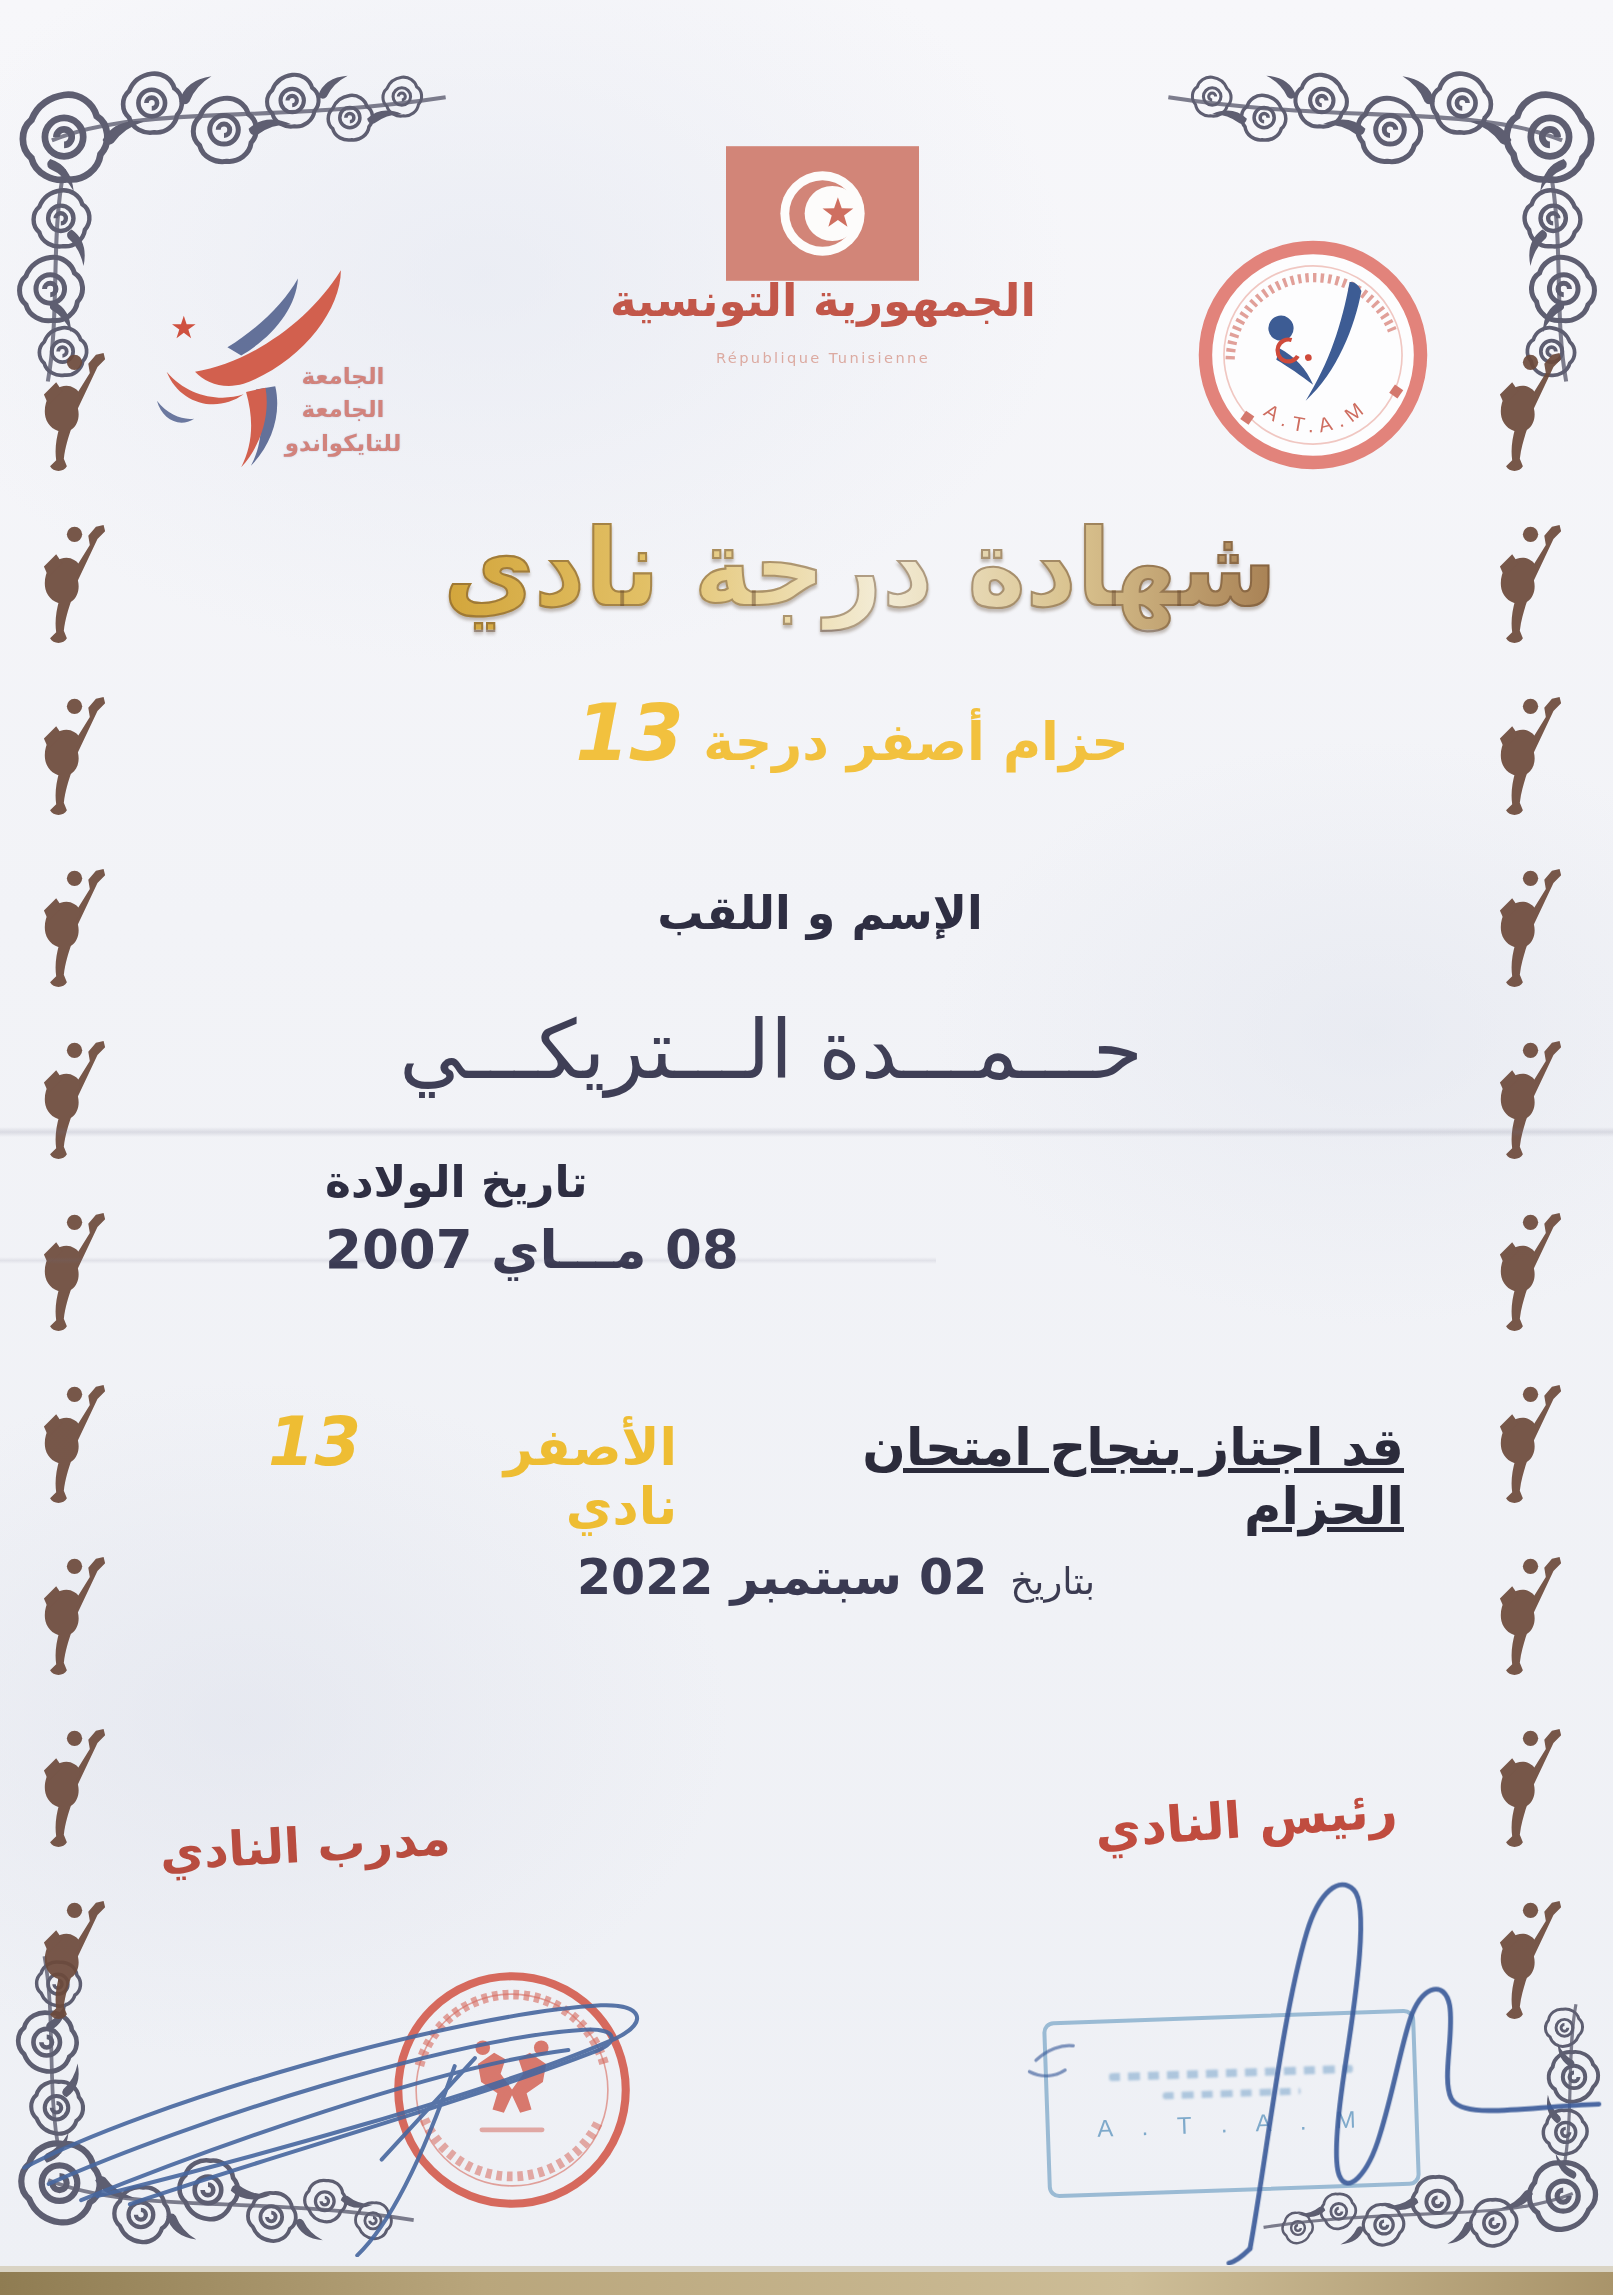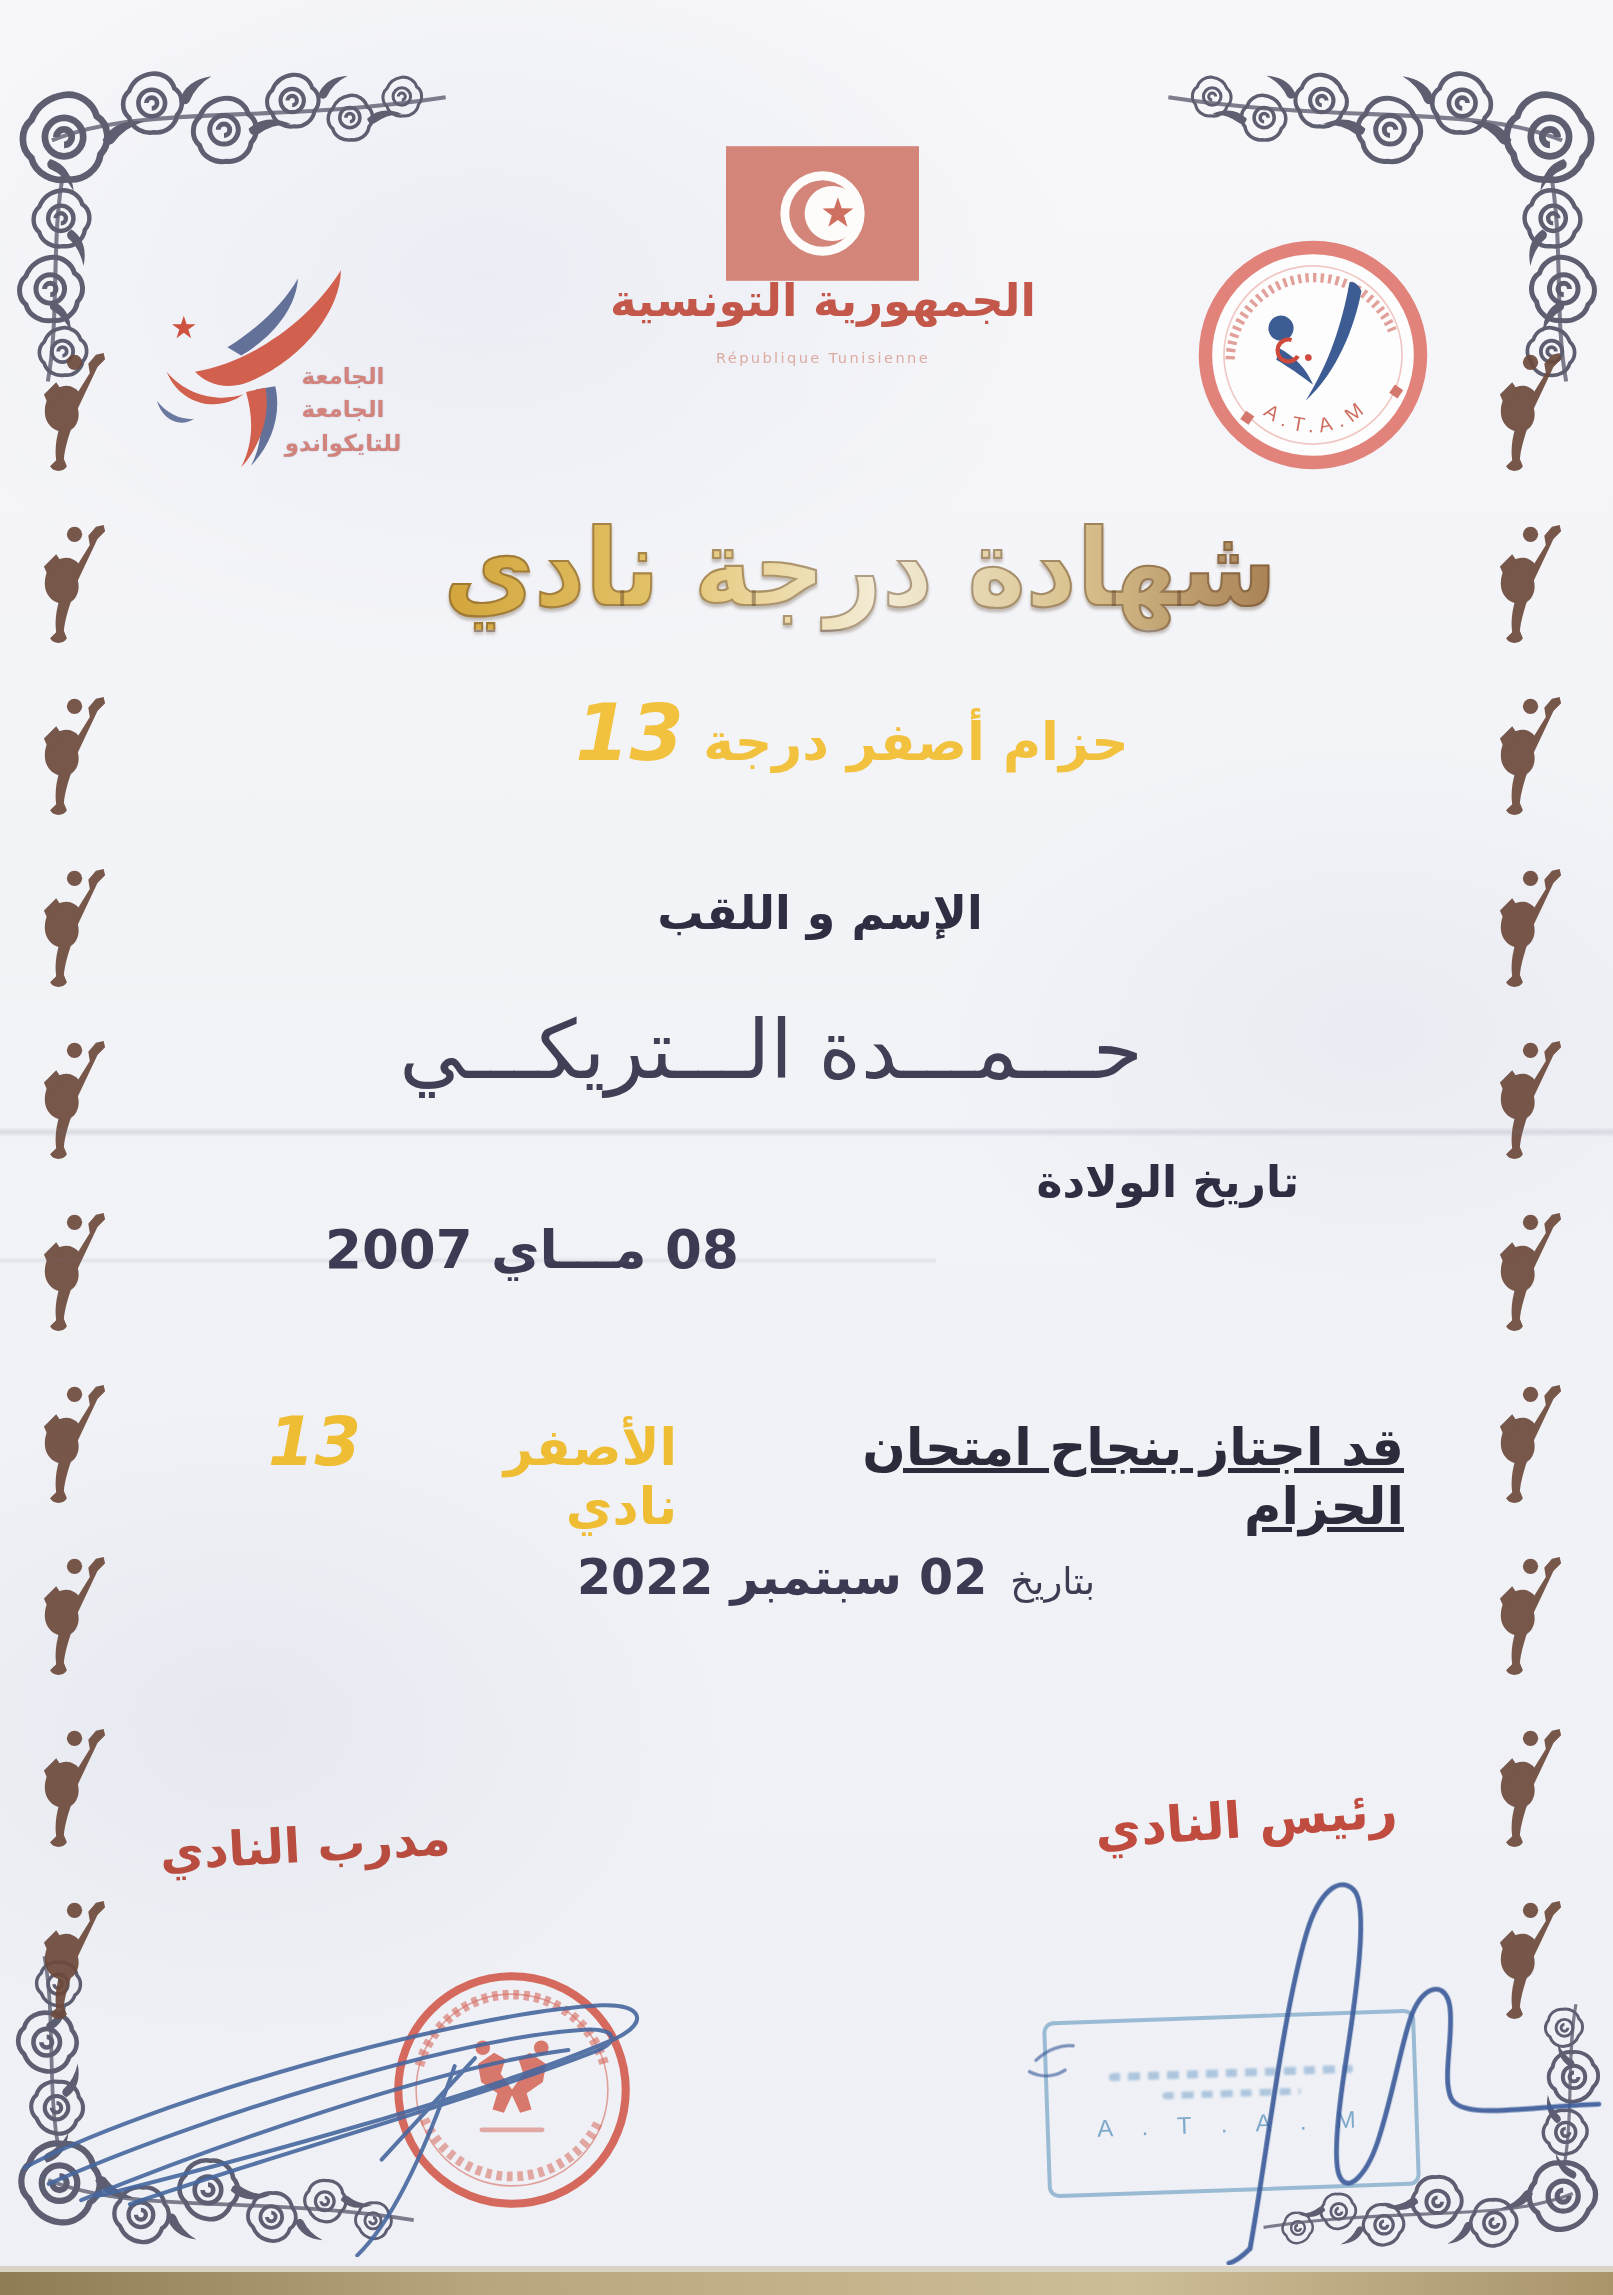--- a/index.html
+++ b/index.html
@@ -43,21 +43,21 @@
     -webkit-text-stroke:2px rgba(96,64,40,.45);
     filter:drop-shadow(0 3.2px 1.6px rgba(95,75,55,.35));}
   .belt-line{left:365px;top:688px;width:974px;display:flex;direction:rtl;
     justify-content:center;align-items:baseline;gap:19.5px;z-index:2;color:#f2c13e;}
   .belt-line .t{font-size:52px;font-weight:bold;}
   .belt-line .n{font-size:78px;font-weight:bold;font-style:italic;}
   .name-label{left:333px;top:870px;width:974px;text-align:center;direction:rtl;
     font-size:46px;font-weight:bold;color:#2e2e42;z-index:2;margin-top:16px;}
   .name-value{left:284px;top:1003px;width:974px;text-align:center;direction:rtl;
     font-size:81px;color:#3f3f56;z-index:2;}
-  .birth-label{left:325px;top:1156px;width:974px;text-align:right;direction:rtl;
+  .birth-label{left:325px;top:1156px;width:974px;text-align:left;direction:rtl;
     font-size:44px;font-weight:bold;color:#2e2e42;z-index:2;}
   .birth-value{left:325px;top:1219px;width:974px;text-align:left;direction:rtl;
     font-size:53px;font-weight:bold;color:#3a3a52;z-index:2;}
   .achieve-line{left:268px;top:1403px;width:1136px;display:flex;direction:rtl;
     justify-content:center;align-items:baseline;gap:18px;z-index:2;}
   .achieve-line .dark{font-size:51px;font-weight:bold;color:#2b2b3b;text-decoration:underline;}
   .achieve-line .yellow{font-size:51px;font-weight:bold;color:#eebd33;}
   .achieve-line .num{font-size:67px;font-weight:bold;font-style:italic;color:#eebd33;}
   .date-line{left:268px;top:1549px;width:1136px;display:flex;direction:rtl;
     justify-content:center;align-items:baseline;gap:23px;z-index:2;}

